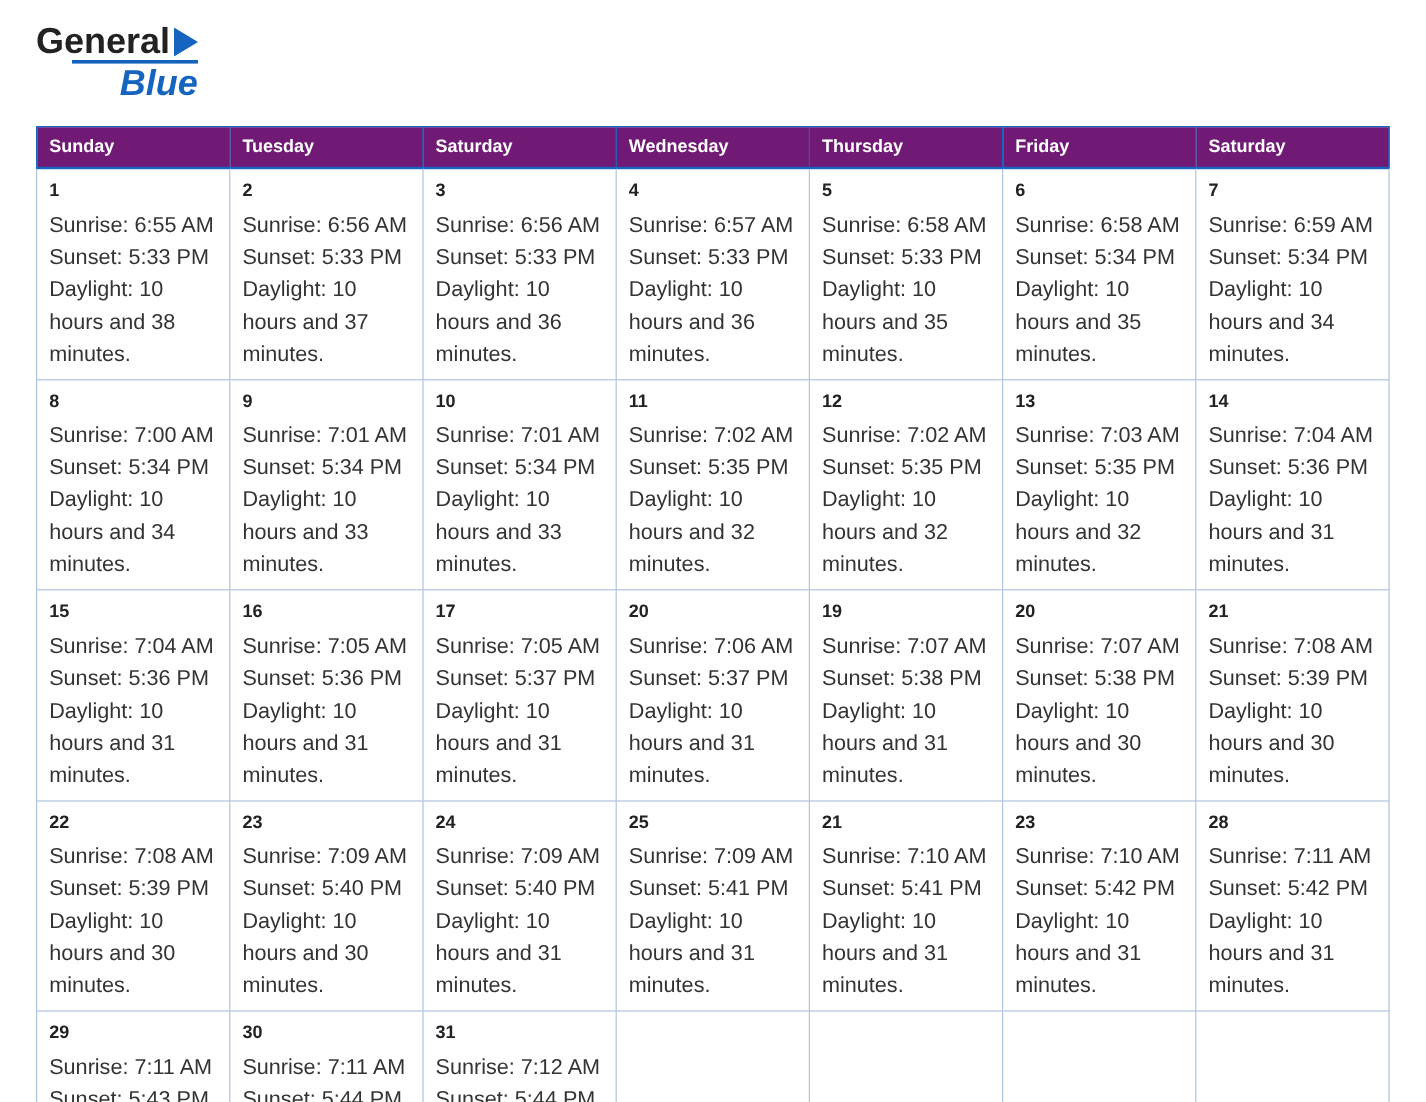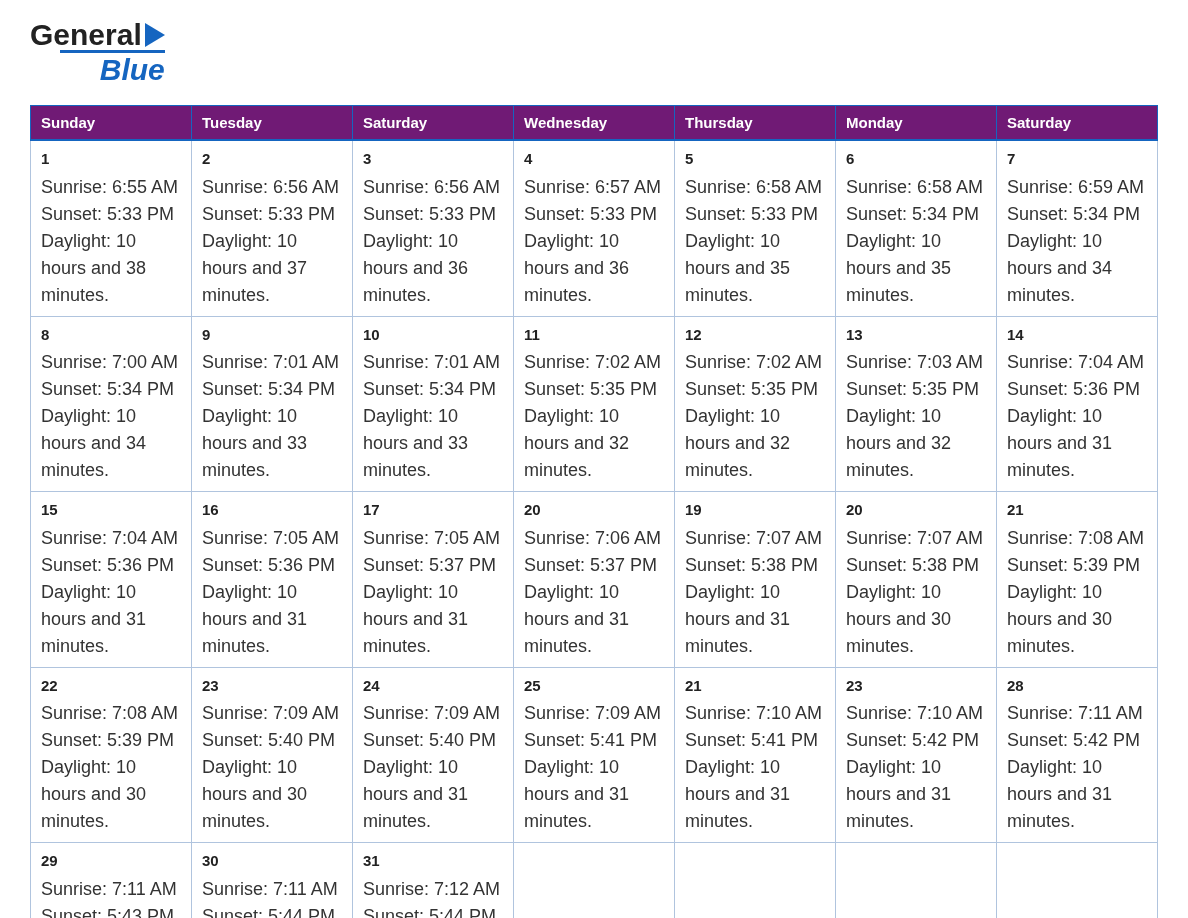--- a/index.html
+++ b/index.html
@@ -98,21 +98,21 @@
 </div>
 
 <table class="calendar">
   <thead>
     <tr>
     <th>Sunday</th>
         <th>Tuesday</th>
         <th>Saturday</th>
         <th>Wednesday</th>
         <th>Thursday</th>
-        <th>Monday</th>
+        <th>Friday</th>
         <th>Saturday</th>
       </tr>
   </thead>
   <tbody id="calendar-body">
   <tr>
         <td>
           <span class="day-num">1</span>
           <span class="day-info">Sunrise: 6:55 AM<br>Sunset: 5:33 PM<br>Daylight: 10 hours and 38 minutes.</span>
         </td>
         <td>

